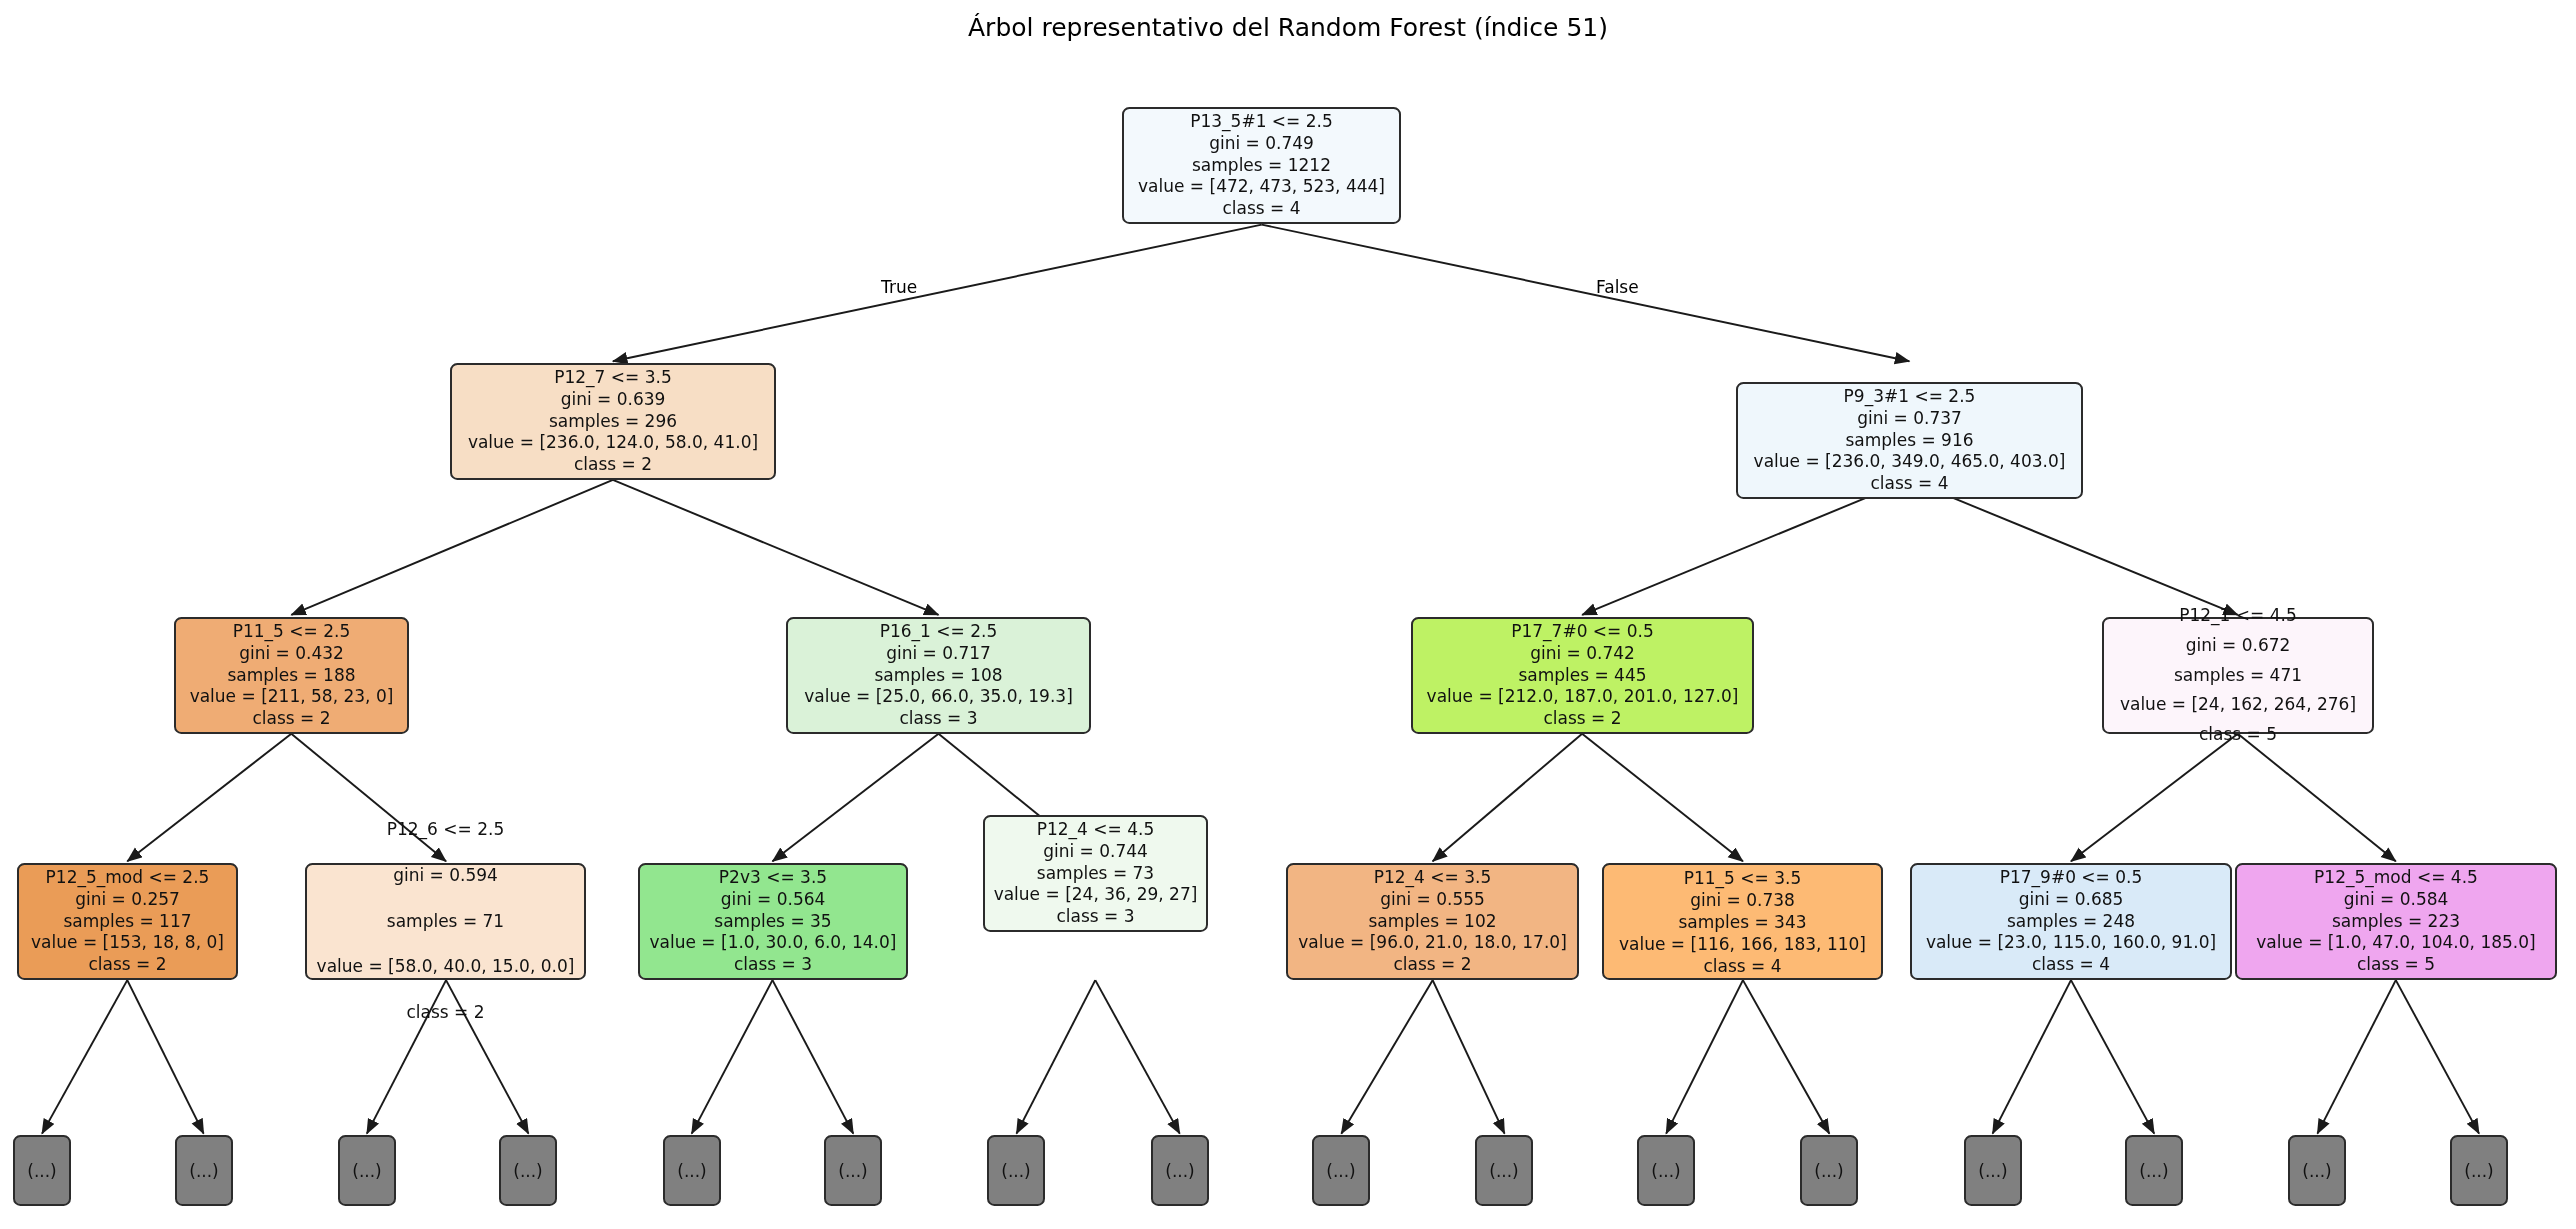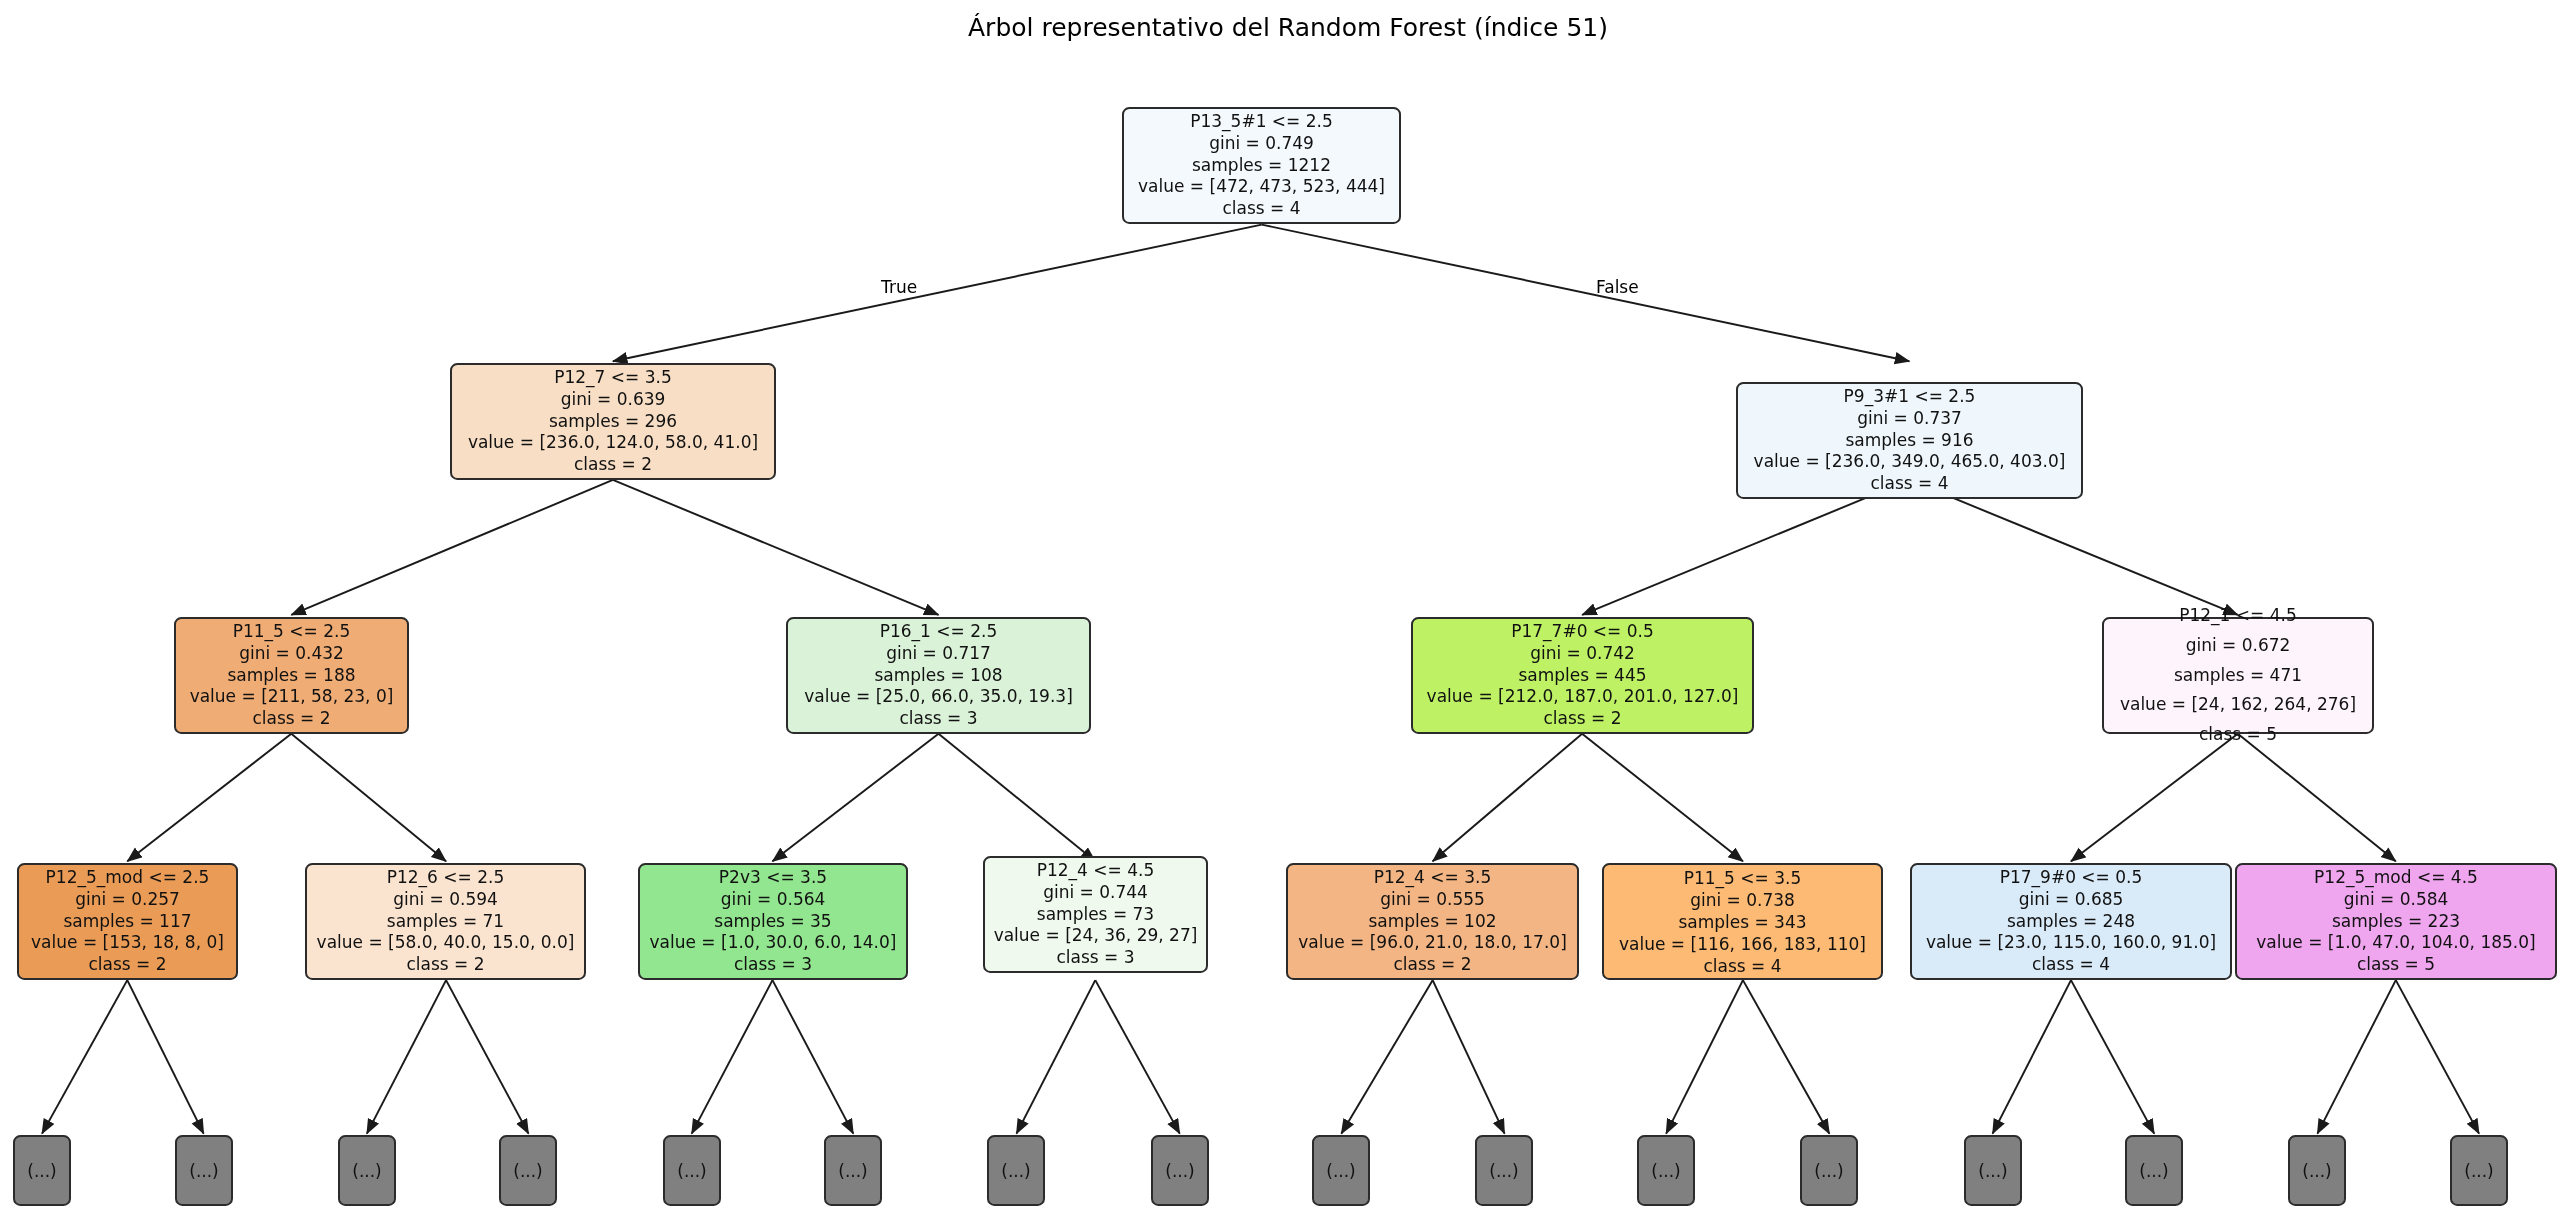--- a/index.html
+++ b/index.html
@@ -182,35 +182,35 @@
         <span class="nline">value = [24, 162, 264, 276]</span>
         <span class="nline">class = 5</span>
       </div>
       <div class="tree-node" style="left: 17px; top: 863px; width: 221px; height: 117px; background: rgb(234, 156, 87); border-color: rgb(43, 43, 43);">
         <span class="nline">P12_5_mod &lt;= 2.5</span>
         <span class="nline">gini = 0.257</span>
         <span class="nline">samples = 117</span>
         <span class="nline">value = [153, 18, 8, 0]</span>
         <span class="nline">class = 2</span>
       </div>
-      <div class="tree-node" style="left: 305px; top: 863px; width: 281px; height: 117px; background: rgb(250, 228, 208); border-color: rgb(43, 43, 43);">
+      <div class="tree-node" style="left: 305px; top: 863px; width: 281px; height: 117px; background: rgb(250, 228, 208); border-color: rgb(43, 43, 43); gap: 24px;">
         <span class="nline">P12_6 &lt;= 2.5</span>
         <span class="nline">gini = 0.594</span>
         <span class="nline">samples = 71</span>
         <span class="nline">value = [58.0, 40.0, 15.0, 0.0]</span>
         <span class="nline">class = 2</span>
       </div>
       <div class="tree-node" style="left: 638px; top: 863px; width: 270px; height: 117px; background: rgb(146, 230, 143); border-color: rgb(43, 43, 43);">
         <span class="nline">P2v3 &lt;= 3.5</span>
         <span class="nline">gini = 0.564</span>
         <span class="nline">samples = 35</span>
         <span class="nline">value = [1.0, 30.0, 6.0, 14.0]</span>
         <span class="nline">class = 3</span>
       </div>
-      <div class="tree-node" style="left: 983px; top: 856px; width: 225px; height: 117px; background: rgb(239, 249, 238); border-color: rgb(43, 43, 43);">
+      <div class="tree-node" style="left: 983px; top: 815px; width: 225px; height: 117px; background: rgb(239, 249, 238); border-color: rgb(43, 43, 43);">
         <span class="nline">P12_4 &lt;= 4.5</span>
         <span class="nline">gini = 0.744</span>
         <span class="nline">samples = 73</span>
         <span class="nline">value = [24, 36, 29, 27]</span>
         <span class="nline">class = 3</span>
       </div>
       <div class="tree-node" style="left: 1286px; top: 863px; width: 293px; height: 117px; background: rgb(242, 181, 131); border-color: rgb(43, 43, 43);">
         <span class="nline">P12_4 &lt;= 3.5</span>
         <span class="nline">gini = 0.555</span>
         <span class="nline">samples = 102</span>

